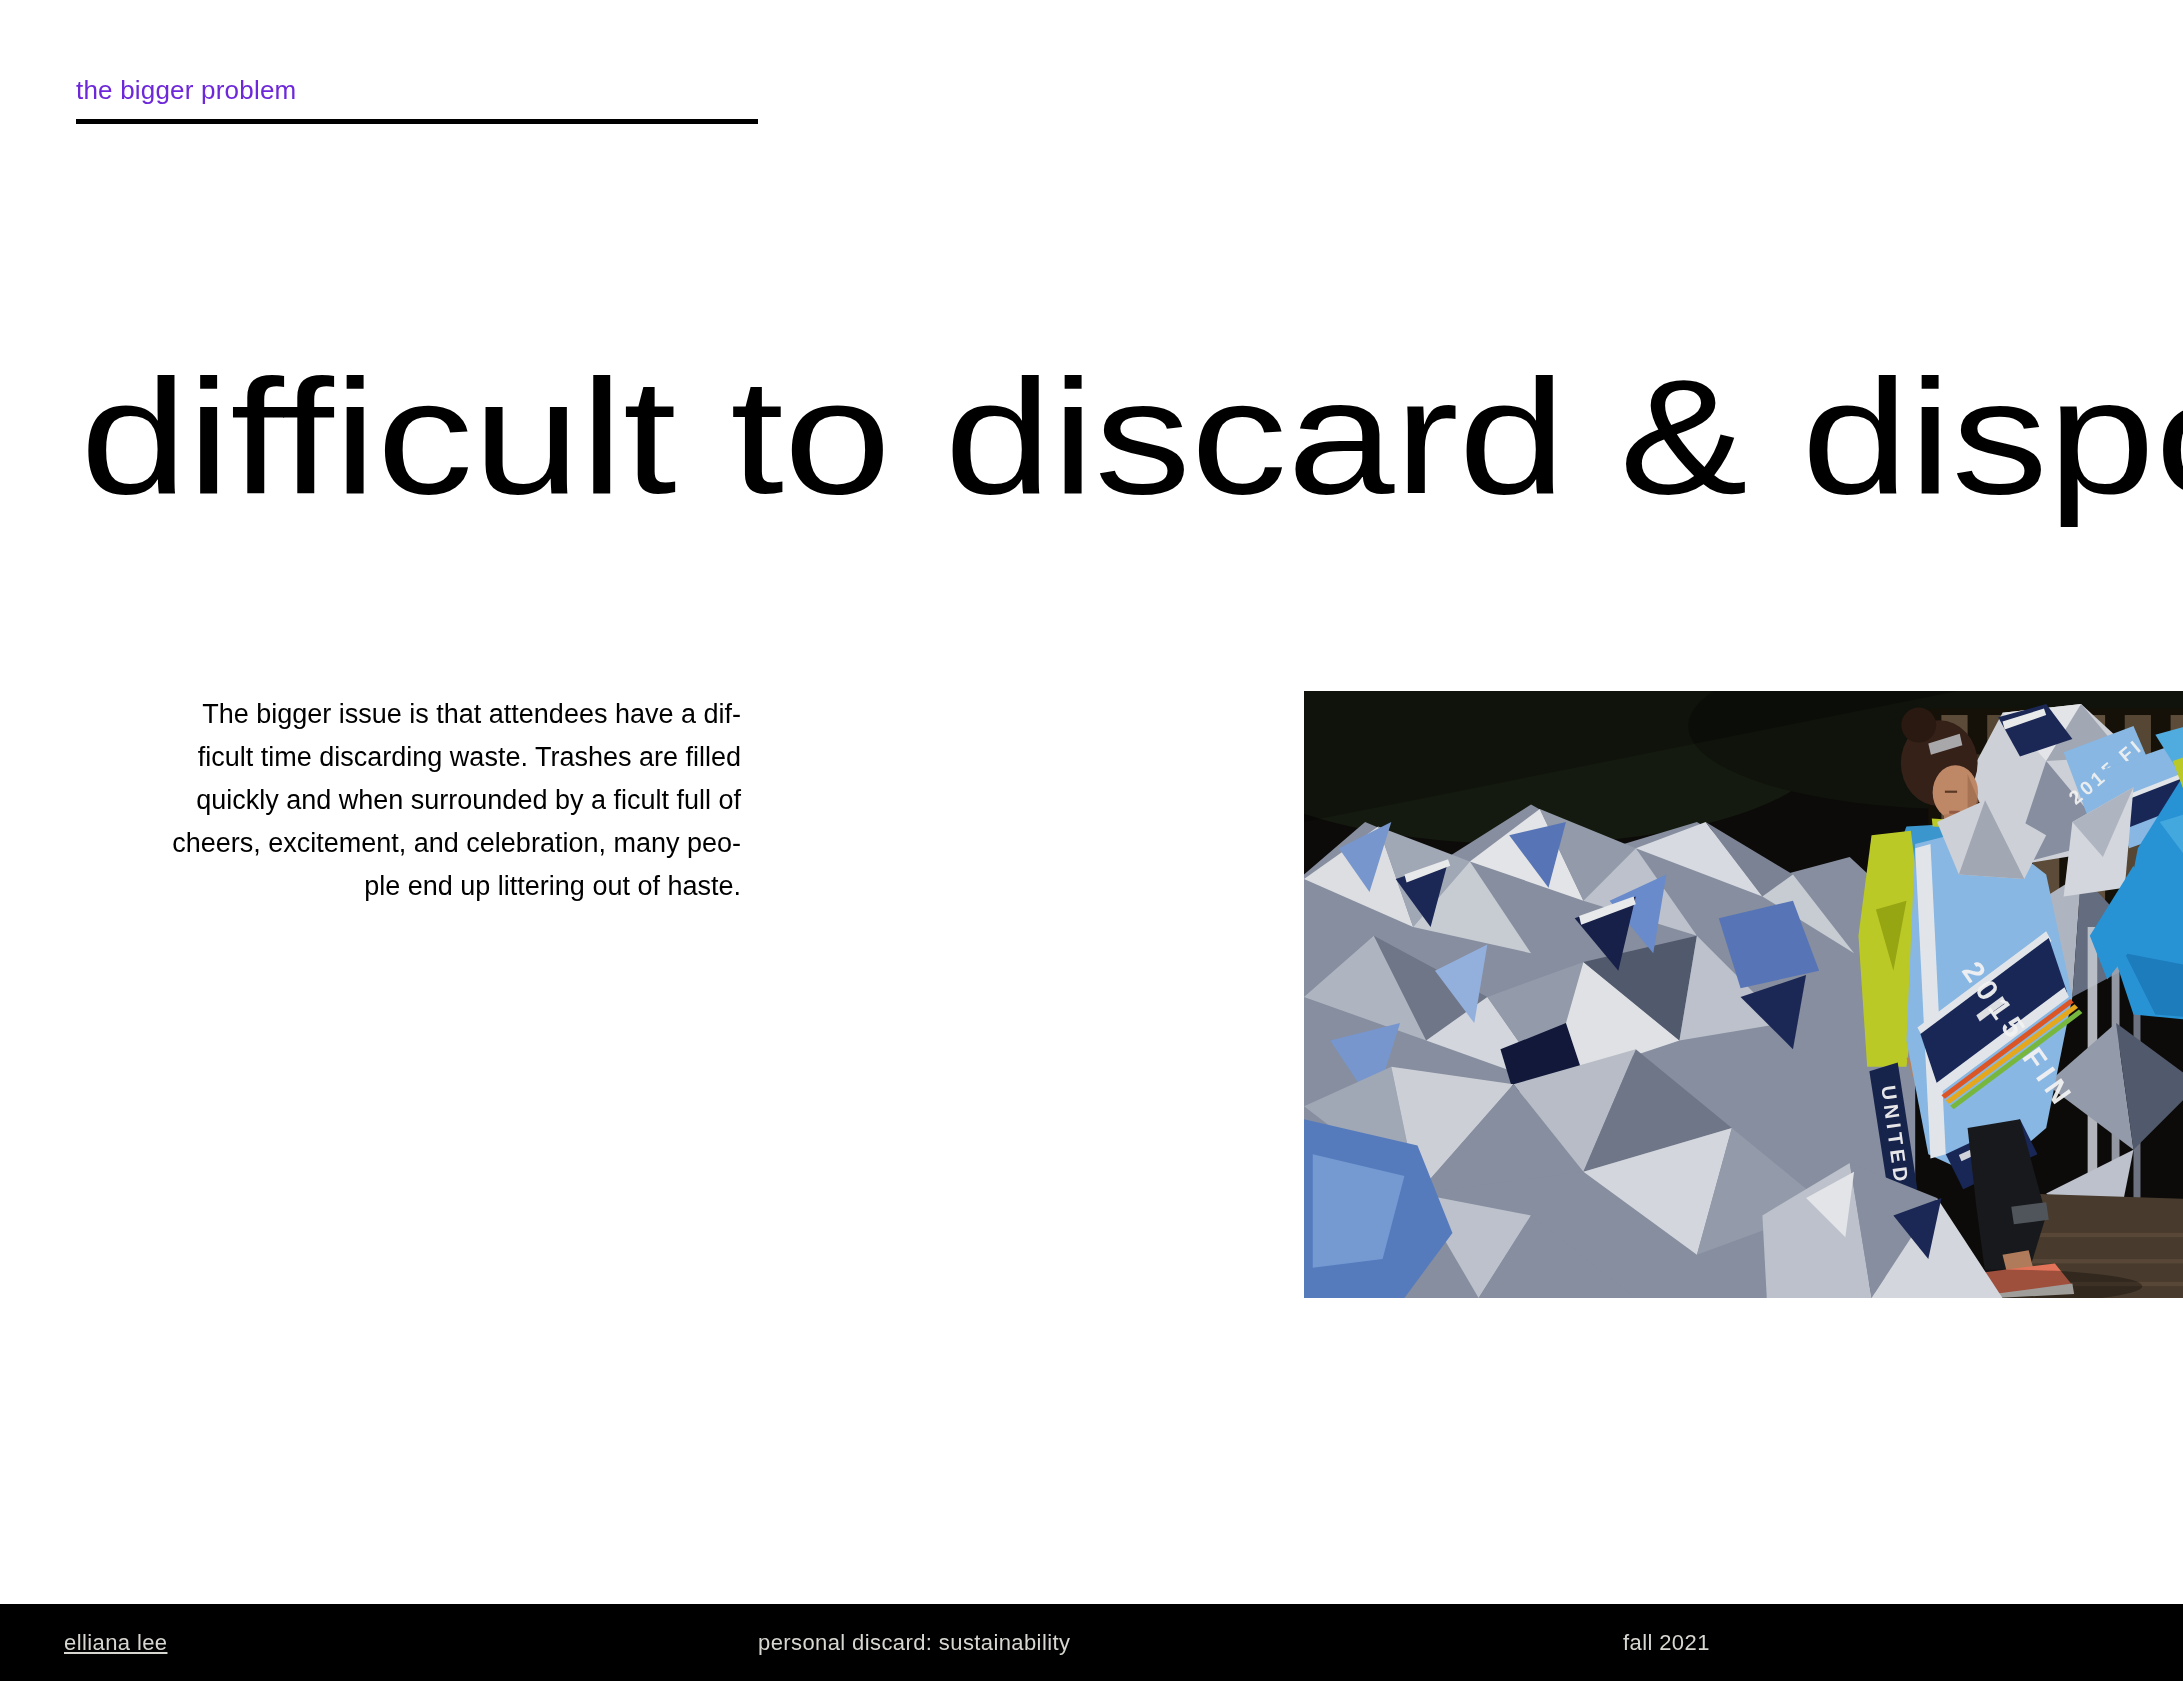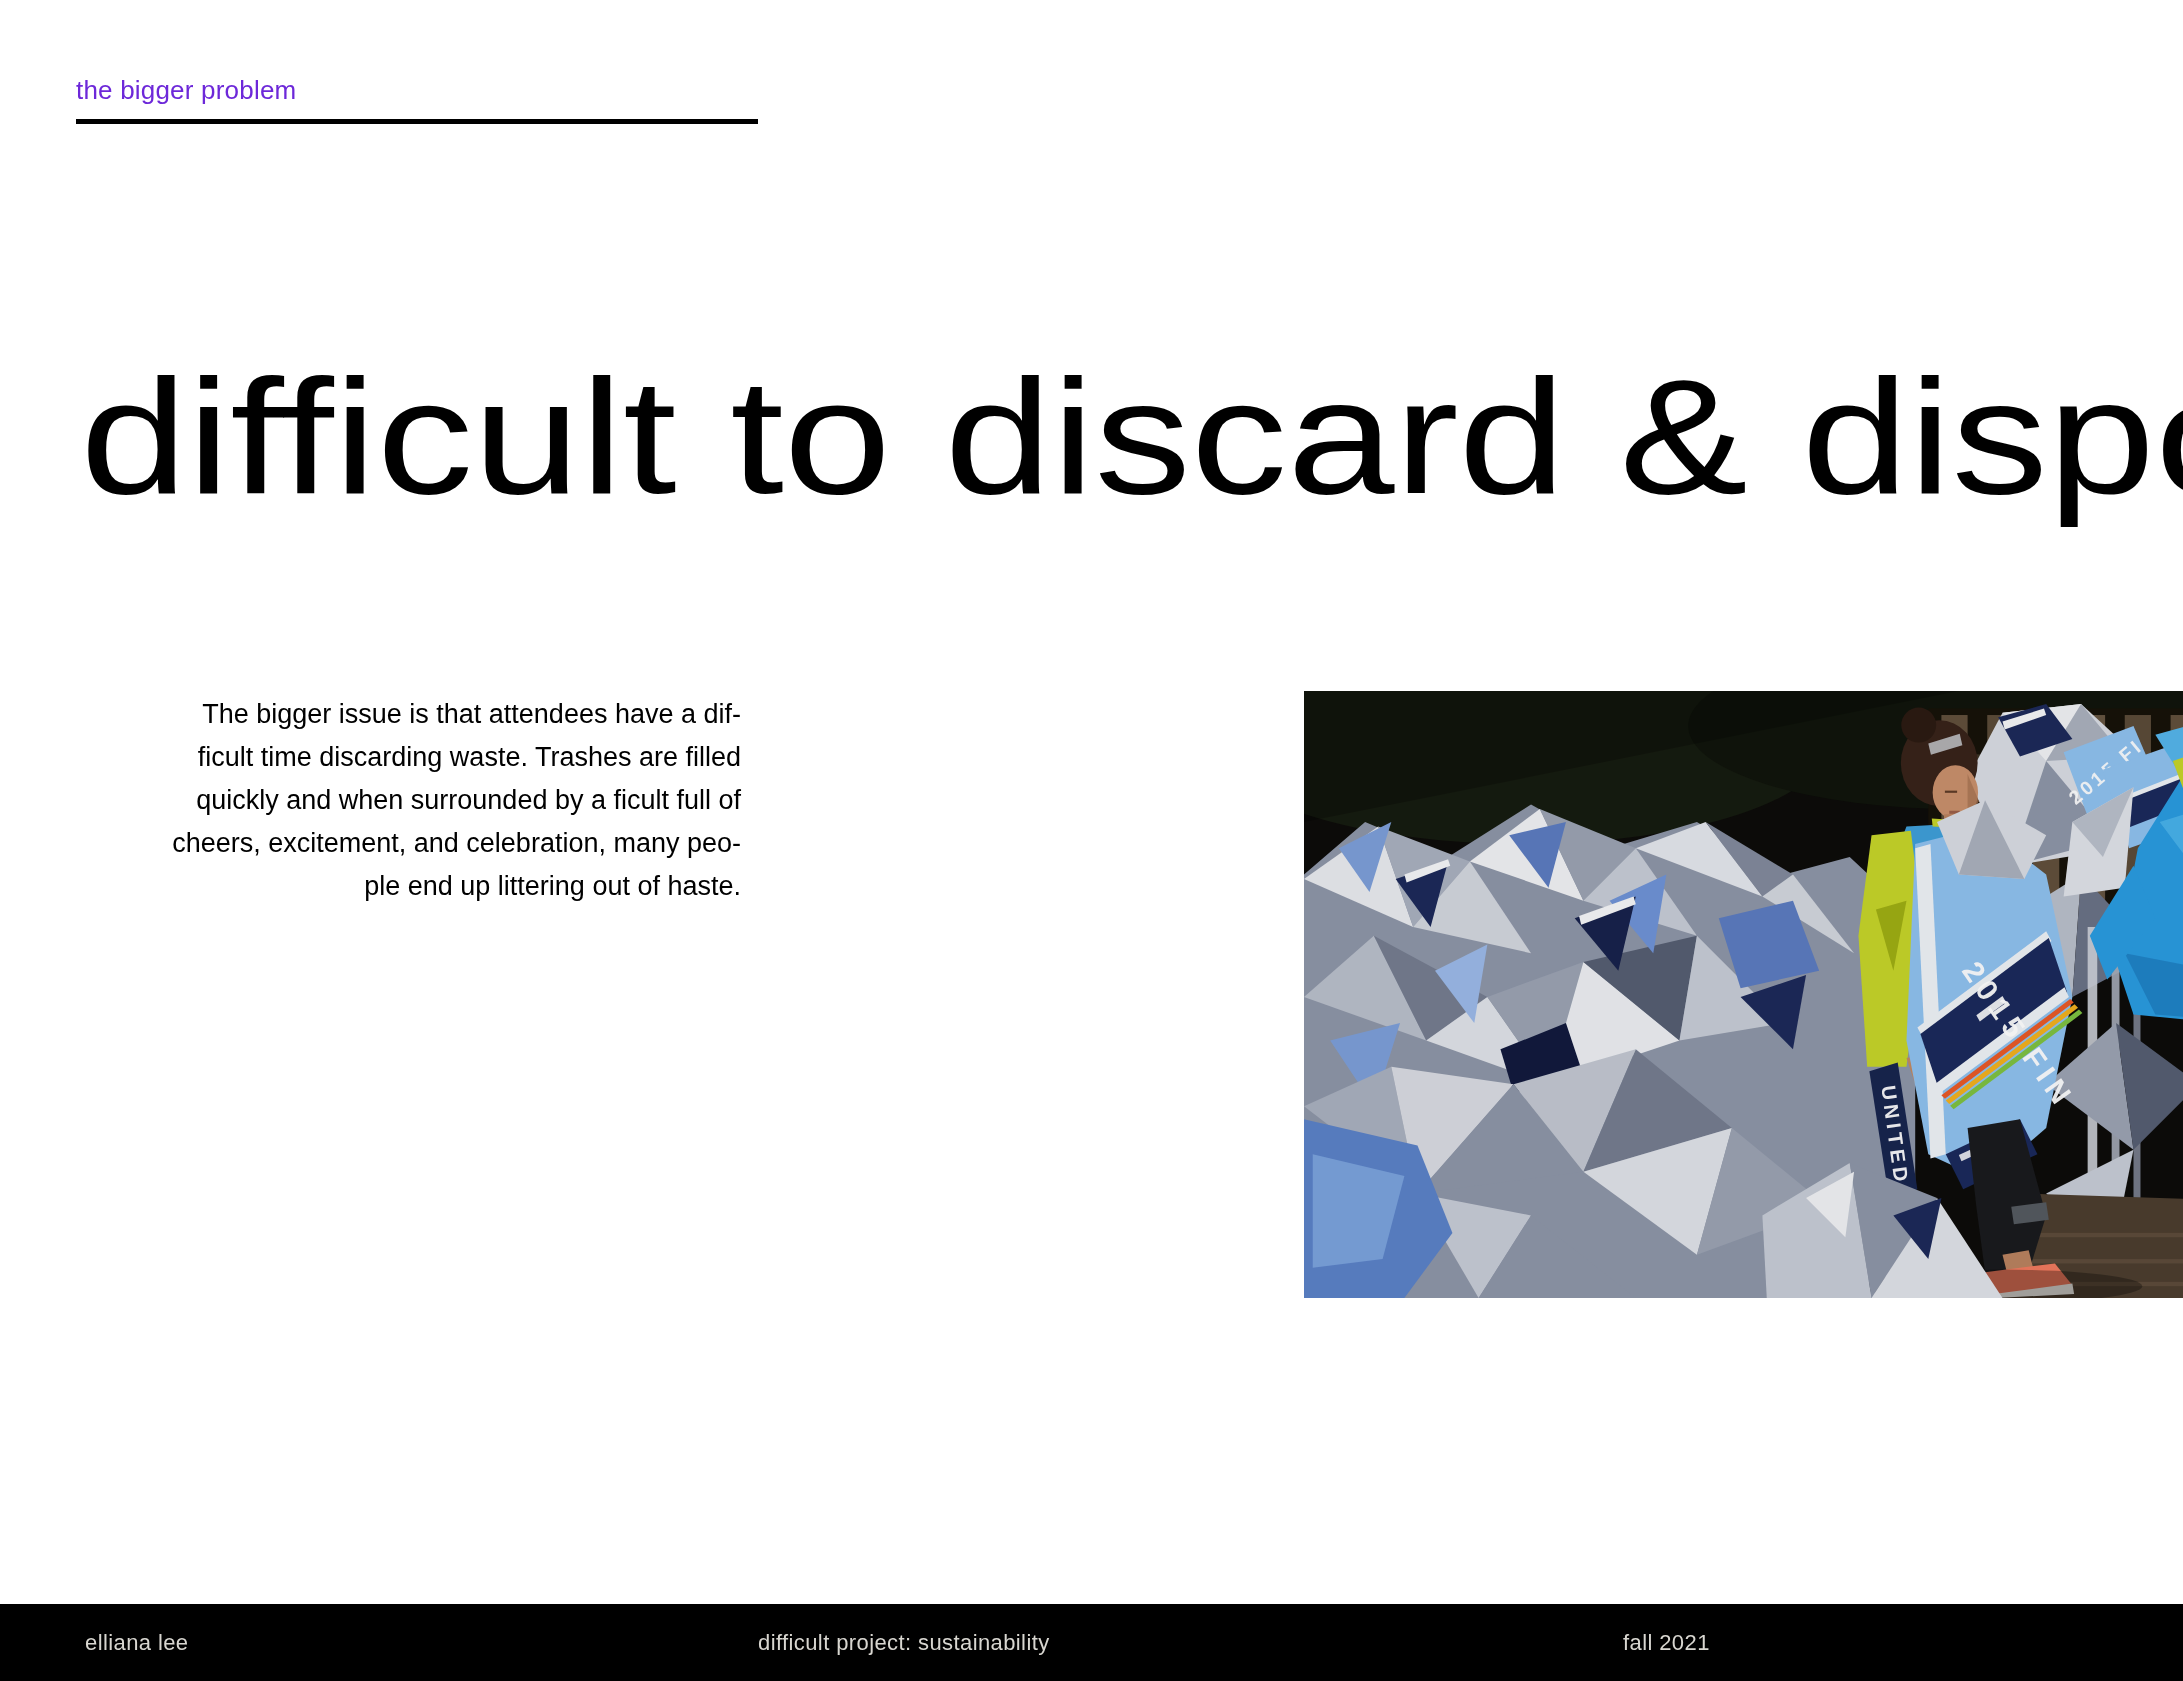--- a/index.html
+++ b/index.html
@@ -82,21 +82,21 @@
   }
   .footer span {
     position: absolute;
     top: 50%;
     transform: translateY(-50%);
     font-size: 22px;
     letter-spacing: 0.4px;
     color: #d8d6d0;
     white-space: nowrap;
   }
-  .f-author  { left: 85px; }
+  .f-author  { left: 64px; text-decoration: underline; }
   .f-project { left: 758px; }
   .f-term    { left: 1608px; margin-left: 15px; }
 </style>
 </head>
 <body>
 
 <div class="eyebrow">the bigger problem</div>
 <div class="eyebrow-rule"></div>
 
 <svg class="hero-svg" viewBox="0 0 5950 520">
@@ -291,17 +291,17 @@
     <polygon points="2300,1180 2420,1120 2380,1389 2260,1389" fill="#c7ccd6" opacity="0.95"></polygon>
 
     <polygon points="0,0 1500,0 0,300" fill="#000000" opacity="0.25"></polygon>
     <polygon points="2964,0 2964,260 2200,0" fill="#000000" opacity="0.2"></polygon>
     <rect x="0" y="0" width="2964" height="1389" fill="#000000" opacity="0.05"></rect>
   </svg>
 </div>
 
 <div class="footer">
   <span class="f-author">elliana lee</span>
-  <span class="f-project">difficult project: sustainability</span>
+  <span class="f-project">personal discard: sustainability</span>
   <span class="f-term">fall 2021</span>
 
 </div>
 
 
 </body></html>

